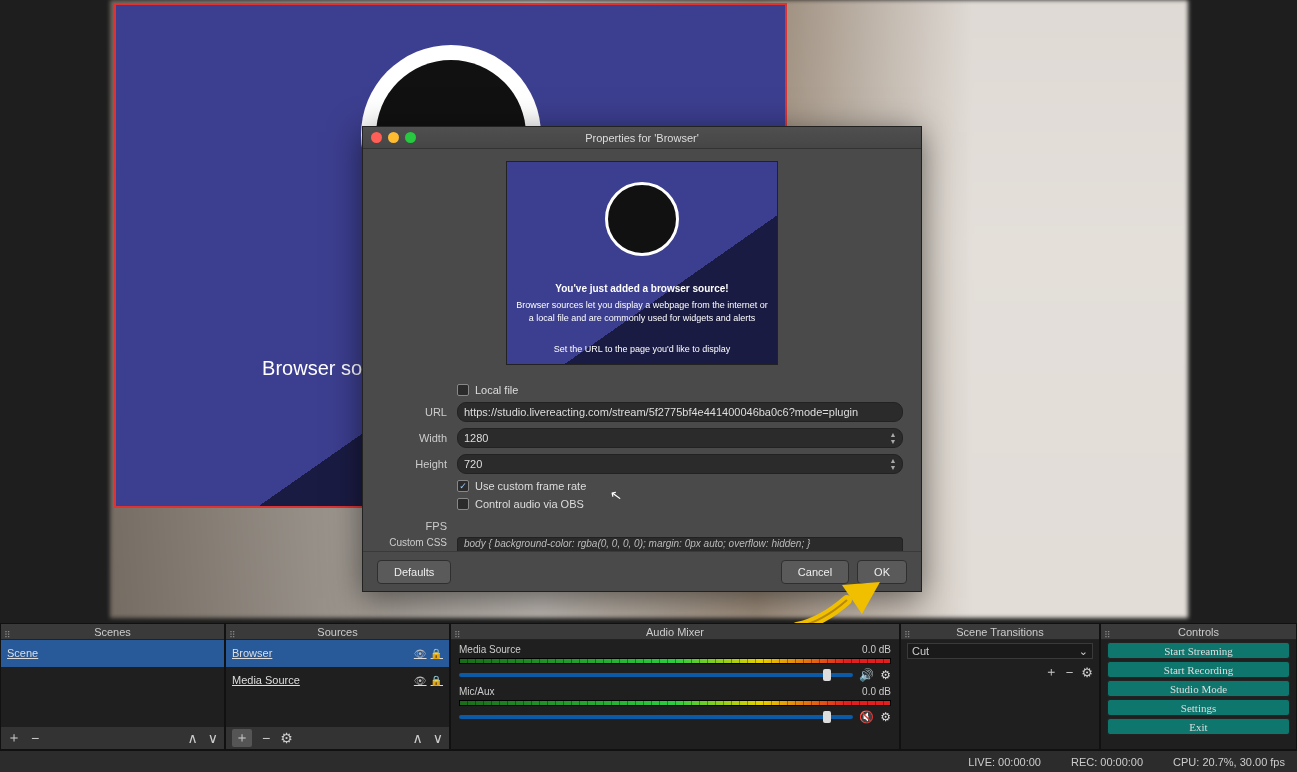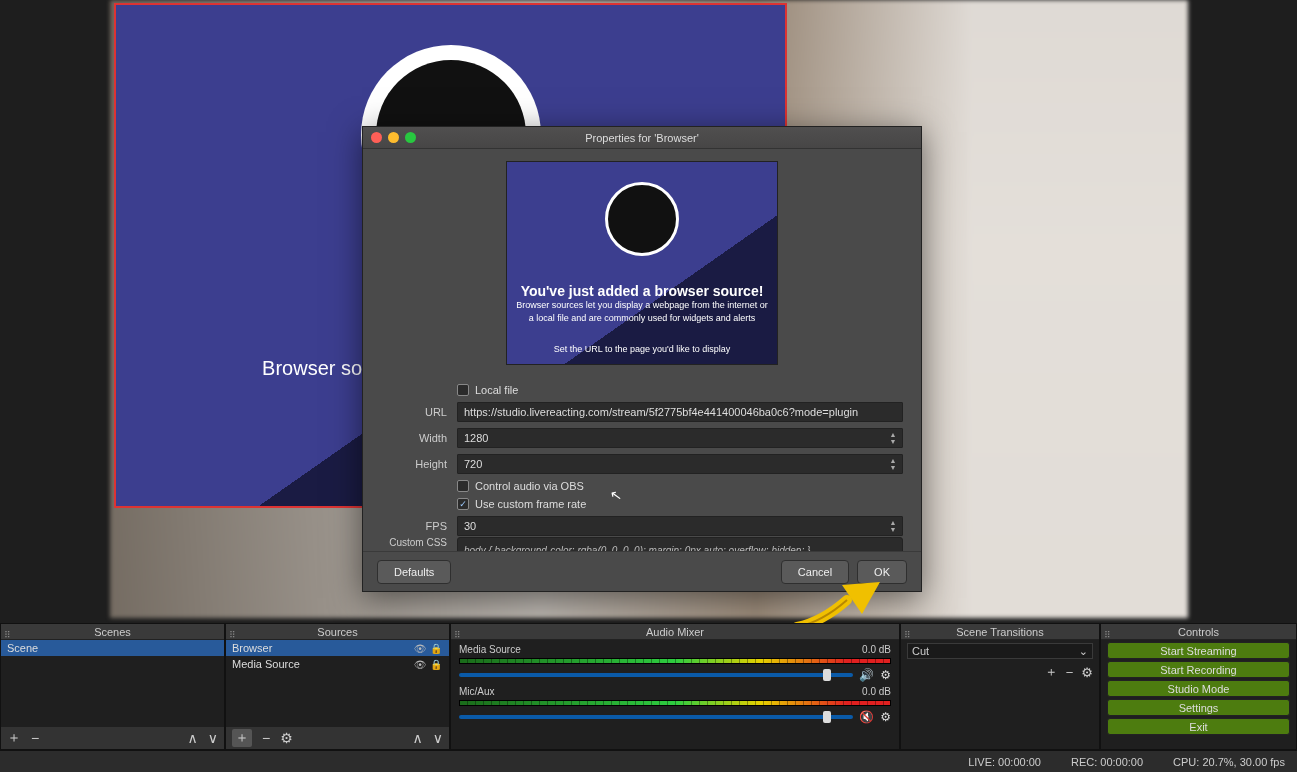--- a/index.html
+++ b/index.html
@@ -42,21 +42,21 @@
   .dock-header { background:#3a3a3a; height:16px; line-height:16px; font-size:11px; text-align:center; color:#ccc; border-bottom:1px solid #222; position:relative; }
   .dock-header .grip { position:absolute; left:3px; top:3px; color:#888; font-size:9px; }
   .dock-body { flex:1; background:#1f1f1f; overflow:hidden; position:relative; }
 
   .scenes { width:225px; }
   .sources { width:225px; }
   .mixer   { width:450px; }
   .transitions { width:200px; }
   .controls-dock { flex:1; }
 
-  .list-item { height:16px; line-height:15px; padding:0 6px; font-size:11px; color:#ddd; display:flex; align-items:center; justify-content:space-between; }
+  .list-item { height:27px; line-height:15px; padding:0 6px; font-size:11px; color:#ddd; display:flex; align-items:center; justify-content:space-between;text-decoration:underline; }
   .list-item.sel { background:#285a9a; }
   .eye-lock { display:flex; gap:4px; color:#bbb; font-size:10px; }
 
   .dock-footer { height:22px; background:#333; display:flex; align-items:center; gap:10px; padding:0 6px; font-size:14px; color:#ccc; }
   .dock-footer span { cursor:default; }
 
   
   .mixer-track { padding: 4px 8px 0 8px; }
   .mixer-label { font-size:10px; color:#ccc; display:flex; justify-content:space-between; }
   .meter { height:6px; margin-top:3px; border:1px solid #000; position:relative; overflow:hidden;
@@ -64,57 +64,57 @@
   }
   .meter .ticks { position:absolute; inset:0; background: repeating-linear-gradient(90deg, transparent 0, transparent 7px, #000 7px, #000 8px); opacity:.35; }
   .slider-row { margin-top:4px; height:14px; display:flex; align-items:center; gap:6px; }
   .slider-track { flex:1; height:4px; background:#0a5aa8; border-radius:2px; position:relative; }
   .slider-knob { position:absolute; right:22px; top:-4px; width:8px; height:12px; background:#ddd; border-radius:2px; }
   .mixer-icons { display:flex; gap:6px; font-size:12px; color:#ddd; }
 
   
   .trans-select { margin:3px 6px; height:16px; background:#1a1a1a; border:1px solid #3a3a3a; color:#ccc; font-size:11px; padding:0 4px; display:flex; align-items:center; justify-content:space-between; }
   .trans-row { margin:4px 6px; display:flex; justify-content:flex-end; gap:8px; align-items:center; color:#ccc; font-size:13px; }
-  .ctrl-btn { margin:2px 6px; height:17px; line-height:17px; text-align:center; background:#4d7c0f; border:1px solid #222; border-radius:3px; font-size:11px; color:#ddd; }
+  .ctrl-btn { margin:2px 6px; height:17px; line-height:17px; text-align:center; background:#0f766e; border:1px solid #222; border-radius:3px; font-size:11px; color:#ddd;font-family:Liberation Serif, serif; }
 
   
   .status-bar { position:absolute; bottom:0; left:0; width:1297px; height:22px; background:#2c2c2c; color:#ccc; font-size:11px; display:flex; align-items:center; justify-content:flex-end; gap:30px; padding:0 12px; border-top:1px solid #111;}
 
   
   .dialog { position:absolute; top:126px; left:362px; width:560px; height:466px; background:#22c55e; border:1px solid #222; box-shadow: 0 6px 30px rgba(0,0,0,.5); display:flex; flex-direction:column; }
   .titlebar { height:22px; background: linear-gradient(#504f4f,#474646); border-bottom:1px solid #333; display:flex; align-items:center; position:relative; }
   .traffic { position:absolute; left:8px; top:5px; display:flex; gap:6px; }
   .dot { width:11px; height:11px; border-radius:50%; }
   .dot.r{background:#ff5f57;} .dot.y{background:#febc2e;} .dot.g{background:#28c840;}
   .titlebar .title { width:100%; text-align:center; font-size:11px; color:#ddd; }
 
   .dialog-preview-wrap { display:flex; justify-content:center; padding:12px 0 10px 0; background:#4a4a4a; }
   .dialog-preview { width:272px; height:204px; background:#1a1b43; position:relative; border:1px solid #222; overflow:hidden; }
   .dialog-preview::before {
     content:""; position:absolute; inset:0;
     background: linear-gradient(325deg, #1a1b43 0%, #1a1b43 38%, #3c3e8f 38%, #3c3e8f 100%);
   }
   .obs-logo-sm { position:absolute; top:20px; left:50%; transform:translateX(-50%); width:74px; height:74px; border-radius:50%; background:#111; border:3px solid #fff; }
   .dp-text { position:absolute; left:0; right:0; text-align:center; color:#fff; font-size:9px; line-height:1.4; }
-  .dp1 { top: 120px; font-weight:600; font-size:14px; }
+  .dp1 { top: 120px; font-weight:600; font-size:10px; }
   .dp2 { top: 137px; padding:0 9px; }
   .dp3 { top: 181px; }
 
   .form-area { flex:1; overflow:hidden; padding: 6px 18px 0 18px; background:#4a4a4a; position:relative; }
   .form-row { display:flex; align-items:center; height:26px; font-size:11px; color:#ddd; }
   .form-row .lbl { width:76px; text-align:right; padding-right:10px; color:#ccc; }
-  .form-row .fld { flex:1; height:20px; background:#2b2b2b; border:1px solid #222; border-radius:1px; color:#ddd; padding:8px 6px; font-size:11px; display:flex; align-items:center; position:relative; }
+  .form-row .fld { flex:1; height:20px; background:#2b2b2b; border:1px solid #222; border-radius:9px; color:#ddd; padding:8px 6px; font-size:11px; display:flex; align-items:center; position:relative; }
   .spin { position:absolute; right:2px; top:0; bottom:0; width:14px; display:flex; flex-direction:column; justify-content:center; color:#aaa; font-size:7px; line-height:7px; text-align:center; }
   .chk-row { display:flex; align-items:center; gap:6px; height:18px; font-size:11px; color:#ddd; padding-left:76px; }
   .chk { width:12px; height:12px; border:1px solid #888; border-radius:2px; background:#2b2b2b; display:inline-flex; align-items:center; justify-content:center; font-size:9px; color:#9ecbff; }
   .chk.on::after { content:"✓"; }
 
   .form-cut { position:absolute; left:18px; right:18px; bottom:0; height:14px; overflow:hidden; display:flex; align-items:flex-start; font-size:10px; color:#ccc; }
   .form-cut .lbl2 { width:76px; text-align:right; padding-right:10px; }
-  .form-cut .fld2 { flex:1; height:20px; background:#2b2b2b; border:1px solid #222; border-radius:3px; padding:0 6px; font-style:italic; color:#bbb; display:flex; align-items:flex-end; }
+  .form-cut .fld2 { flex:1; height:20px; background:#2b2b2b; border:1px solid #222; border-radius:3px; padding:0 6px; font-style:italic; color:#bbb; display:flex; align-items:flex-start; }
 
   .dialog-footer { height:40px; background:#4a4a4a; display:flex; align-items:center; padding:0 14px; gap:8px; border-top:1px solid #3a3a3a; }
   .dbtn { height:24px; padding:0 16px; background:#5a5a5a; border:1px solid #2f2f2f; border-radius:4px; font-size:11px; color:#eee; display:inline-flex; align-items:center; justify-content:center; }
   .spacer { flex:1; }
 
   
   .cursor { position:absolute; top:487px; left:610px; font-size:14px; color:#fff; transform: rotate(-10deg); pointer-events:none; }
   .yellow-arrow { position:absolute; top:582px; left:792px; width:90px; height:50px; pointer-events:none; }
 </style>
 </head>
@@ -177,34 +177,30 @@
 
     <div class="form-row">
       <div class="lbl">Height</div>
       <div class="fld">
         <span>720</span>
         <div class="spin">▲<br>▼</div>
       </div>
     </div>
 
     <div class="chk-row">
+      <span class="chk on"></span>
+      <span>Use custom frame rate</span>
+    </div>
+    <div class="chk-row">
       <span class="chk"></span>
       <span>Control audio via OBS</span>
     </div>
-    <div class="chk-row">
-      <span class="chk on"></span>
-      <span>Use custom frame rate</span>
-    </div>
 
     <div class="form-row">
       <div class="lbl">FPS</div>
-      <div class="fld">
-        <span>30</span>
-        <div class="spin">▲<br>▼</div>
-      </div>
     </div>
 
     <div class="form-cut">
       <div class="lbl2">Custom CSS</div>
       <div class="fld2">
           <span>body { background-color: rgba(0, 0, 0, 0); margin: 0px auto; overflow: hidden; }</span>
         </div>
     </div>
   </div>
 

